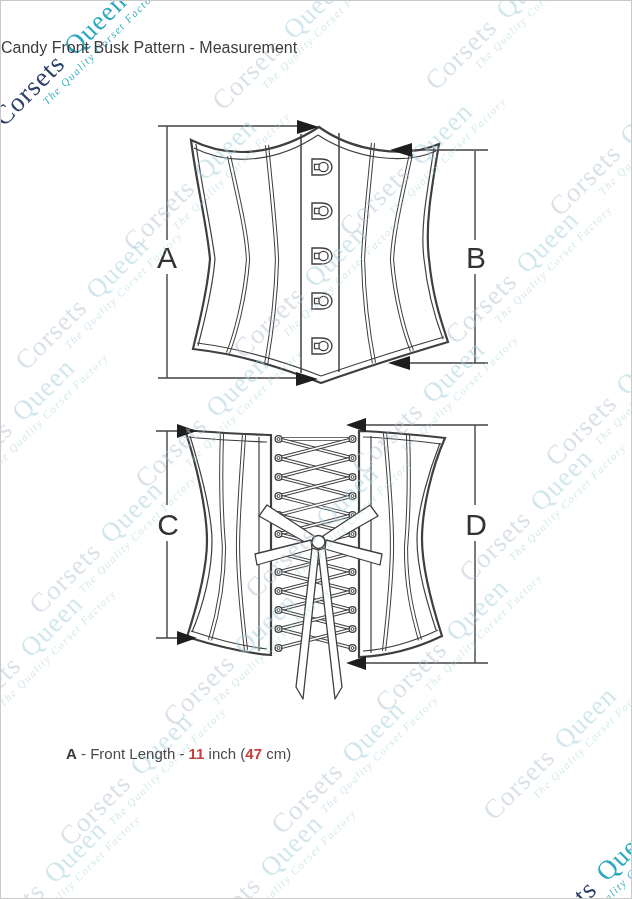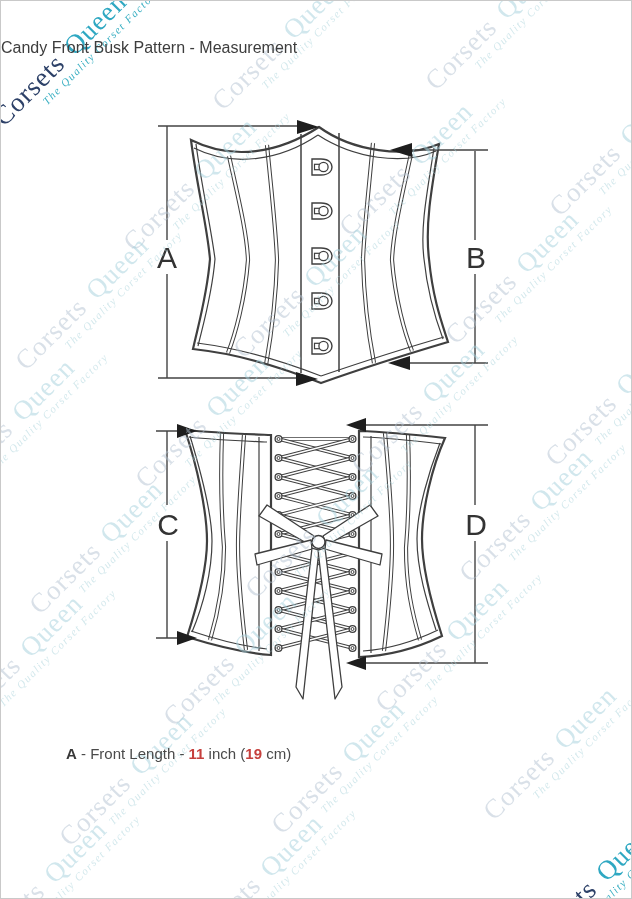--- a/index.html
+++ b/index.html
@@ -256,18 +256,18 @@
         <polygon points="345,662 365,655 365,669" fill="#1e1e1e" stroke="none"></polygon>
       </g>
     </g>
 
     <text class="dimlabel" x="166" y="267" text-anchor="middle">A</text>
     <text class="dimlabel" x="475" y="267" text-anchor="middle">B</text>
     <text class="dimlabel" x="167" y="534" text-anchor="middle">C</text>
     <text class="dimlabel" x="475" y="534" text-anchor="middle">D</text>
   </svg>
 
-  <div class="mrow" style="left:65px;top:744px"><span class="mkey">A</span><span> - </span><span>Front Length</span><span> - </span><span class="mval">11</span><span> inch (</span><span class="mval">19</span><span> cm)</span></div>
+  <div class="mrow" style="left:65px;top:744px"><span class="mkey">A</span><span> - </span><span>Front Length</span><span> - </span><span class="mval">11</span><span> inch (</span><span class="mval">47</span><span> cm)</span></div>
 
 
 
 
 </div>
 
 </body></html>

